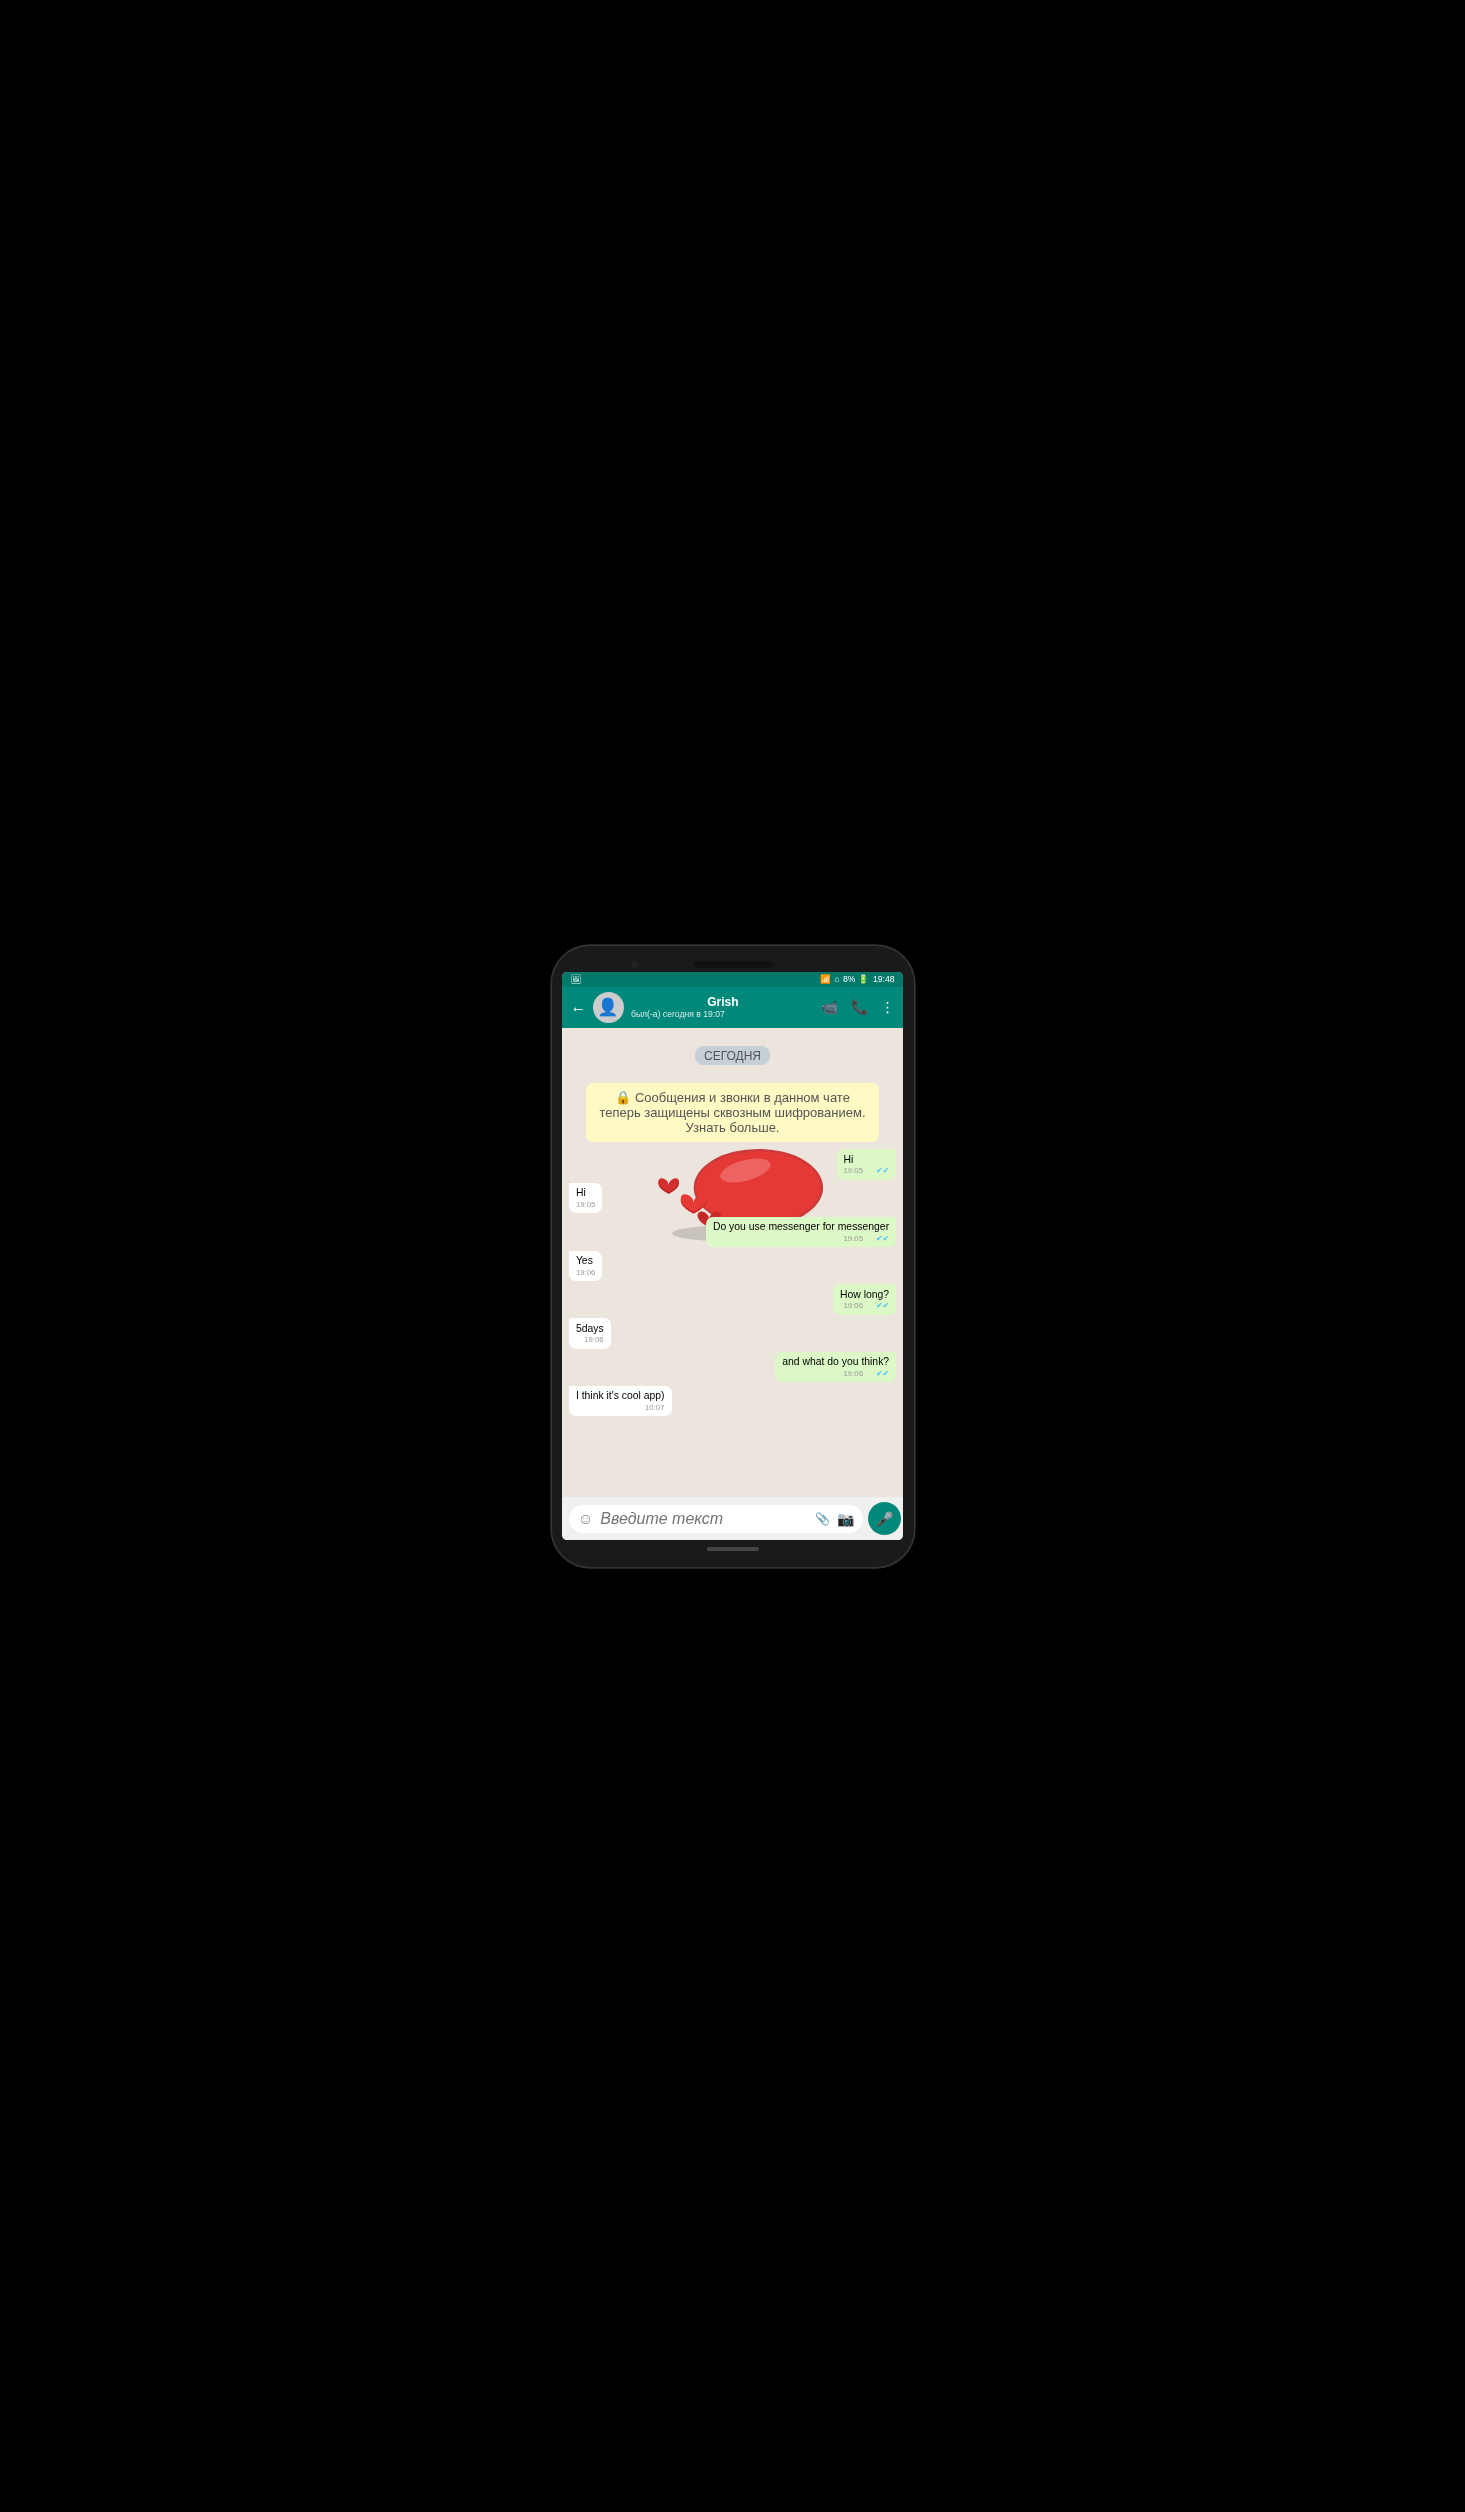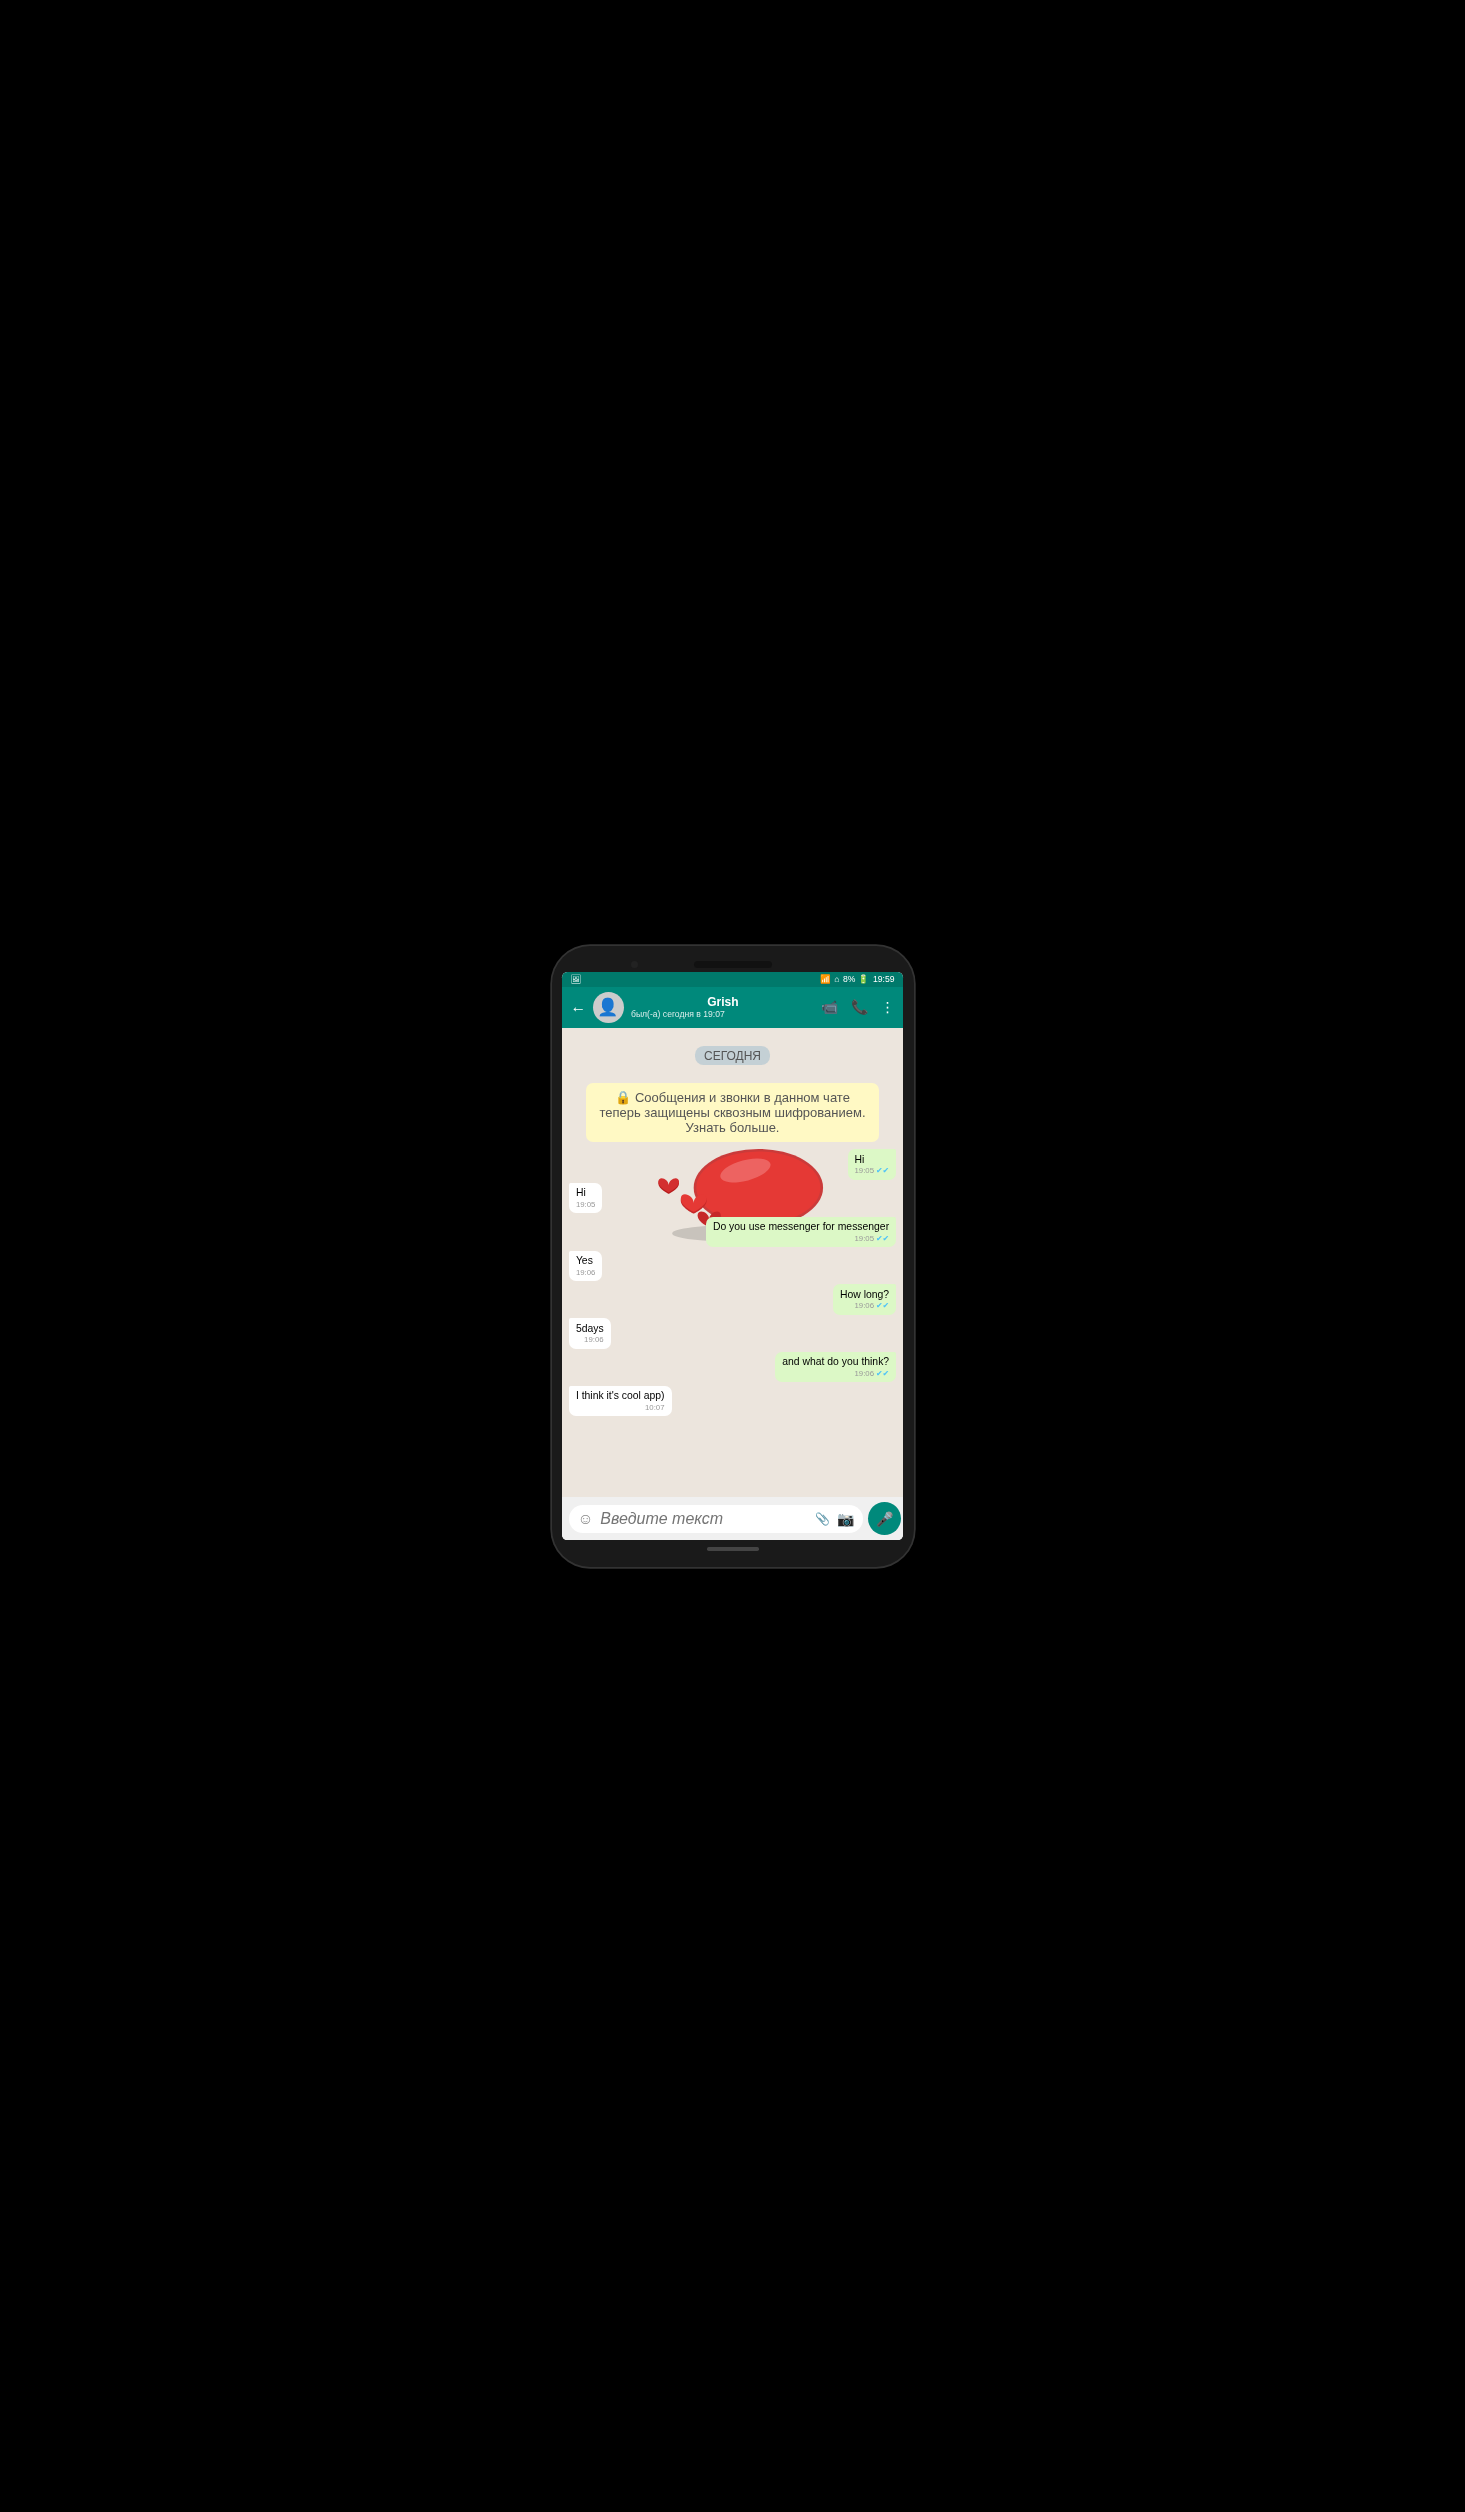--- a/index.html
+++ b/index.html
@@ -218,21 +218,21 @@
 
     .bubble.received {
       background: #fff;
       border-top-left-radius: 1.7px;
     }
 
     .bubble-meta {
       display: flex;
       align-items: center;
       justify-content: flex-end;
-      gap: 2px;
+      gap: 13px;
       margin-top: 1.7px;
     }
 
     .bubble-time {
       font-size: 7.8px;
       color: #999;
     }
 
     .checkmarks {
       font-size: 7.8px;
@@ -335,21 +335,21 @@
 
   <div class="phone-screen">
 
     <div class="status-bar">
       <span class="status-left">🖼</span>
       <div class="status-icons">
         <span>📶</span>
         <span>⌂</span>
         <span>8%</span>
         <span>🔋</span>
-        <span>19:59</span>
+        <span>19:48</span>
       </div>
     </div>
 
     <div class="chat-header">
       <span class="back-arrow">←</span>
       <div class="avatar">
         <span class="avatar-icon">👤</span>
       </div>
       <div class="contact-info">
         <div class="contact-name">Grish</div>

